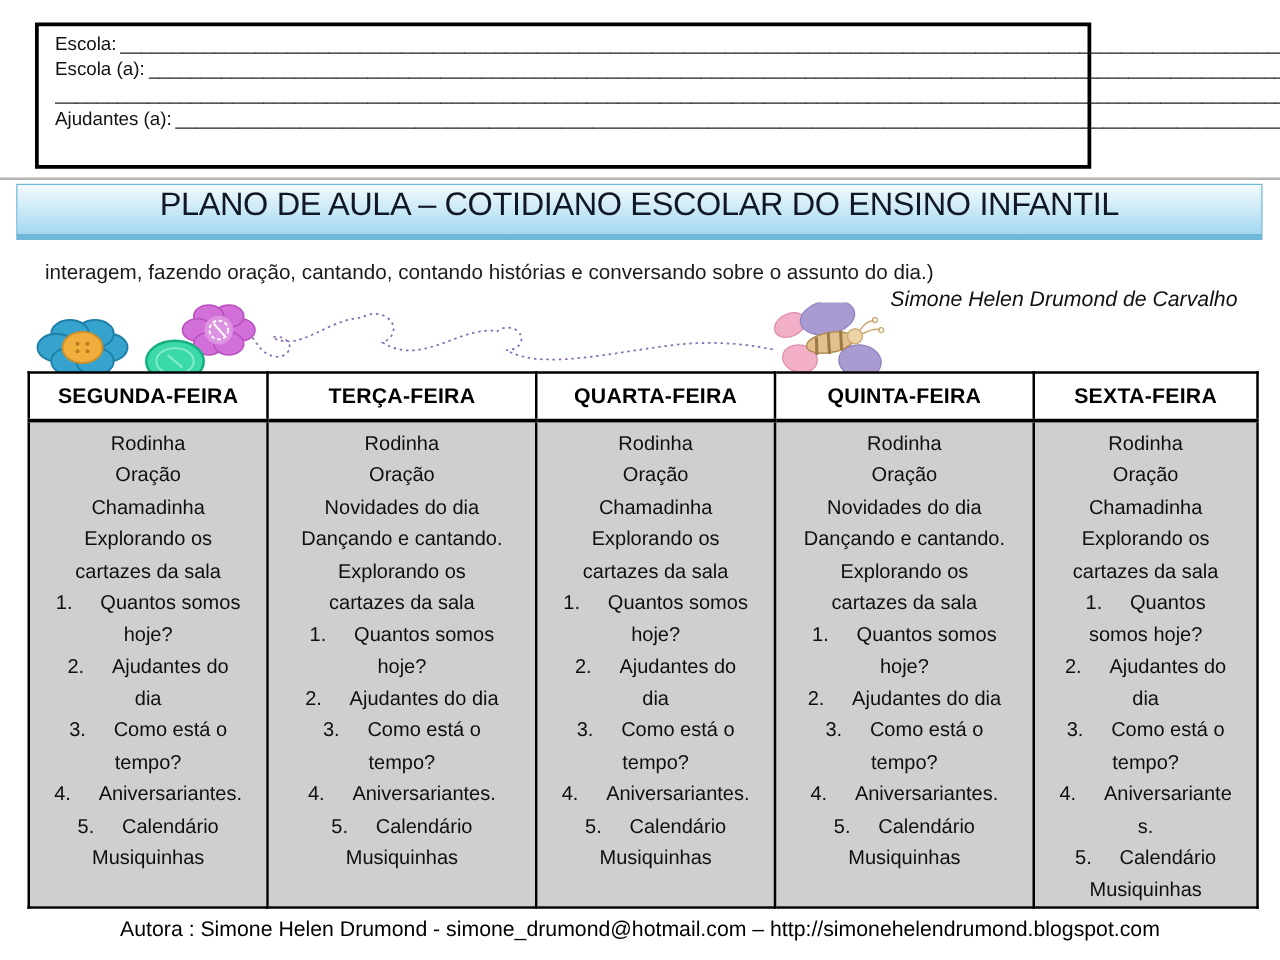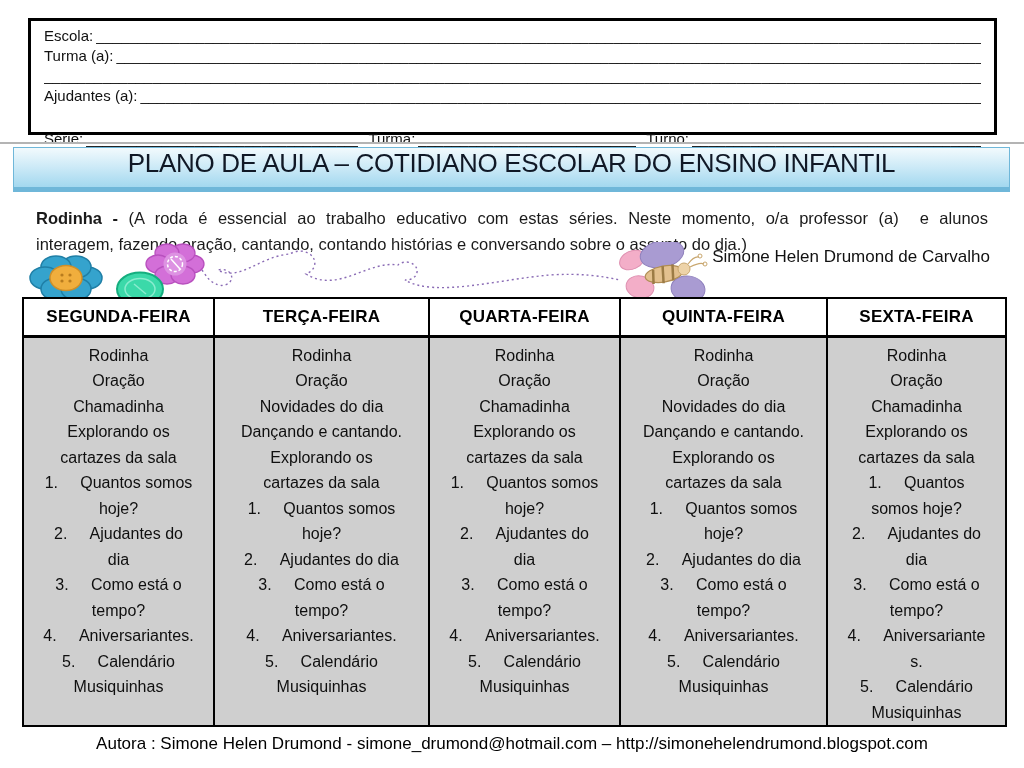--- a/index.html
+++ b/index.html
@@ -8,23 +8,23 @@
   }
   *{margin:0;padding:0;box-sizing:border-box;}
   html,body{width:1024px;height:768px;}
   body{
     position:relative;background:#ffffff;
     font-family:"Liberation Sans", sans-serif;color:#111;
     overflow:hidden;
   }
   
   .form-box{
-    position:absolute;left:28px;top:18px;width:969px;height:117px;
+    position:absolute;left:28px;top:18px;width:845px;height:117px;
     border:3px solid var(--ink);padding:5px 13px 4px 13px;
-    display:flex;flex-direction:column;justify-content:space-between;
+    display:flex;flex-direction:row;justify-content:space-between;
   }
   .form-row{display:flex;align-items:baseline;font-size:15px;line-height:20px;height:20px;}
   .form-label{white-space:nowrap;padding-right:3px;}
   .blank{flex:1 1 0;min-width:0;overflow:hidden;white-space:nowrap;letter-spacing:0;}
   .pair{display:flex;align-items:center;min-width:0;}
   .pair+.pair{margin-left:10px;}
   .pair-grow1{flex:1.08 1 0;}
   .pair-grow2{flex:0.92 1 0;margin-top:21px;}
   .pair-grow3{flex:1.15 1 0;}
   
@@ -38,21 +38,21 @@
   }
   .banner-title{
     font-size:26px;letter-spacing:-0.3px;color:#101826;font-weight:500;white-space:nowrap;
   }
   
   .intro{position:absolute;left:36px;top:205px;width:952px;font-size:16.5px;line-height:26px;color:#1a1a1a;}
   .intro-line1{text-align:justify;text-align-last:justify;white-space:normal;}
   .intro-lead{font-weight:bold;}
   .intro-line2{text-align:left;}
   .author-credit{
-    position:absolute;right:34px;top:247px;font-size:17px;color:#111;
+    position:absolute;right:34px;top:230px;font-size:17px;font-style:italic;color:#111;
   }
   
   .decor{position:absolute;left:20px;top:242px;width:700px;height:66px;pointer-events:none;}
   
   .schedule{
     position:absolute;left:22px;top:297px;width:983px;height:428px;
     border-collapse:collapse;table-layout:fixed;
   }
   .schedule th{
     background:#ffffff;border:2px solid var(--ink);border-bottom:3px solid var(--ink);
@@ -75,21 +75,21 @@
 </head>
 <body>
 
 <div class="form-box">
   <div>
       <div class="form-row">
         <span class="form-label">Escola:</span>
         <span class="blank">________________________________________________________________________________________________________________________________________________________________________________________________________________________</span>
       </div>
       <div class="form-row">
-        <span class="form-label">Turma (a):</span>
+        <span class="form-label">Escola (a):</span>
         <span class="blank">________________________________________________________________________________________________________________________________________________________________________________________________________________________</span>
       </div>
       <div class="form-row">
         <span class="blank">________________________________________________________________________________________________________________________________________________________________________________________________________________________</span>
       </div>
       <div class="form-row">
         <span class="form-label">Ajudantes (a):</span>
         <span class="blank">________________________________________________________________________________________________________________________________________________________________________________________________________________________</span>
       </div>
     </div>
@@ -109,21 +109,20 @@
     </div>
 </div>
 
 <div class="top-hairline"></div>
 
 <div class="banner">
   <div class="banner-title">PLANO DE AULA – COTIDIANO ESCOLAR DO ENSINO INFANTIL</div>
 </div>
 
 <div class="intro">
-  <div class="intro-line1"><span class="intro-lead">Rodinha -</span><span> (A roda é essencial ao trabalho educativo com estas séries. Neste momento, o/a professor (a)&nbsp; e alunos</span></div>
   <div class="intro-line2">interagem, fazendo oração, cantando, contando histórias e conversando sobre o assunto do dia.)</div>
 </div>
 
 <div class="author-credit">Simone Helen Drumond de Carvalho</div>
 
 <svg class="decor" viewBox="0 0 700 66" xmlns="http://www.w3.org/2000/svg">
 
   <g>
     <ellipse cx="67" cy="36" rx="15" ry="11" fill="#35a3cd" stroke="#1f7fa6" stroke-width="1.5"></ellipse>
     <ellipse cx="56" cy="25" rx="15" ry="11" fill="#35a3cd" stroke="#1f7fa6" stroke-width="1.5"></ellipse>

